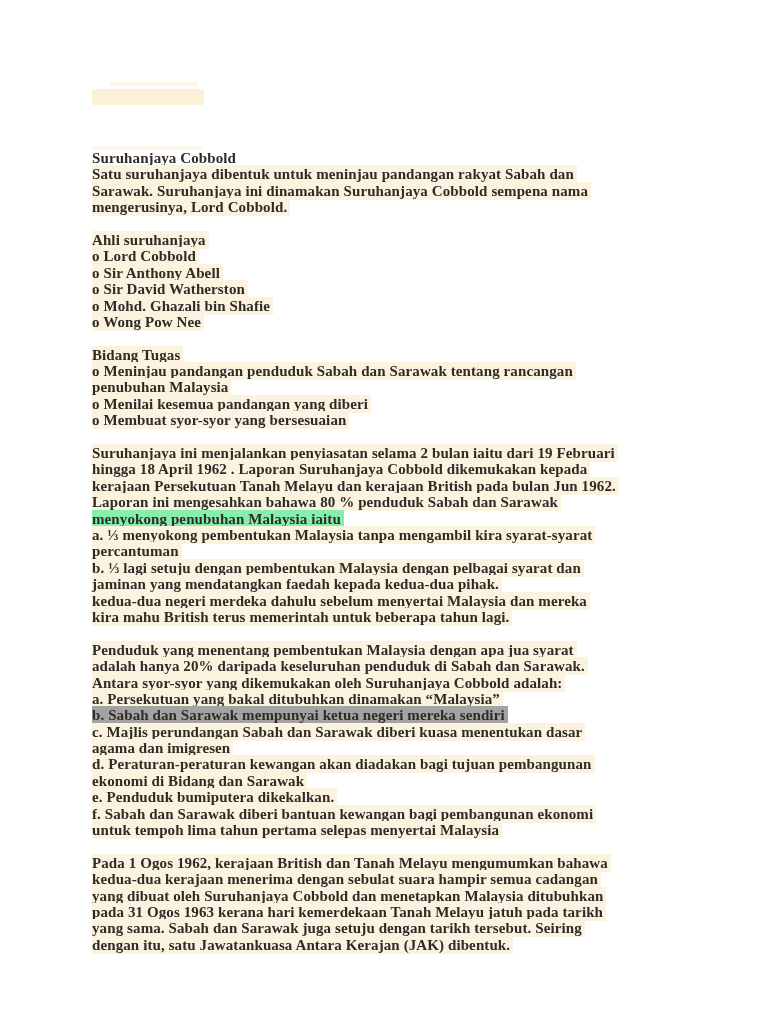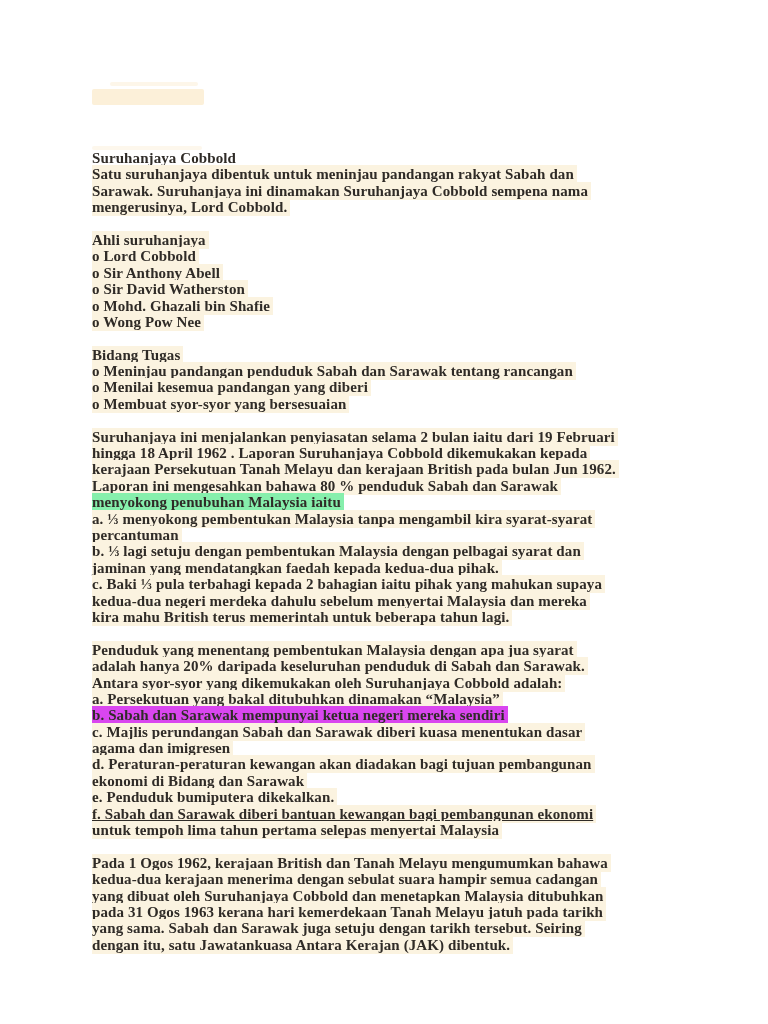--- a/index.html
+++ b/index.html
@@ -60,49 +60,49 @@
       <div class="line"><span style="background: rgb(251, 243, 224);">Ahli suruhanjaya</span></div>
       <div class="line"><span style="background: rgb(251, 243, 224);">o Lord Cobbold</span></div>
       <div class="line"><span style="background: rgb(251, 243, 224);">o Sir Anthony Abell</span></div>
       <div class="line"><span style="background: rgb(251, 243, 224);">o Sir David Watherston</span></div>
       <div class="line"><span style="background: rgb(251, 243, 224);">o Mohd. Ghazali bin Shafie</span></div>
       <div class="line"><span style="background: rgb(251, 243, 224);">o Wong Pow Nee</span></div>
     </div>
     <div class="block">
       <div class="line"><span style="background: rgb(251, 243, 224);">Bidang Tugas</span></div>
       <div class="line"><span style="background: rgb(251, 243, 224);">o Meninjau pandangan penduduk Sabah dan Sarawak tentang rancangan</span></div>
+      <div class="line"><span style="background: rgb(251, 243, 224);">penubuhan Malaysia</span></div>
       <div class="line"><span style="background: rgb(251, 243, 224);">o Menilai kesemua pandangan yang diberi</span></div>
       <div class="line"><span style="background: rgb(251, 243, 224);">o Membuat syor-syor yang bersesuaian</span></div>
     </div>
     <div class="block">
       <div class="line"><span style="background: rgb(251, 243, 224);">Suruhanjaya ini menjalankan penyiasatan selama 2 bulan iaitu dari 19 Februari</span></div>
       <div class="line"><span style="background: rgb(251, 243, 224);">hingga 18 April 1962 . Laporan Suruhanjaya Cobbold dikemukakan kepada</span></div>
       <div class="line"><span style="background: rgb(251, 243, 224);">kerajaan Persekutuan Tanah Melayu dan kerajaan British pada bulan Jun 1962.</span></div>
       <div class="line"><span style="background: rgb(251, 243, 224);">Laporan ini mengesahkan bahawa 80 % penduduk Sabah dan Sarawak</span></div>
       <div class="line"><span style="background: #86efac;">menyokong penubuhan Malaysia iaitu</span></div>
       <div class="line"><span style="background: rgb(251, 243, 224);">a. ⅓ menyokong pembentukan Malaysia tanpa mengambil kira syarat-syarat</span></div>
       <div class="line"><span style="background: rgb(251, 243, 224);">percantuman</span></div>
       <div class="line"><span style="background: rgb(251, 243, 224);">b. ⅓ lagi setuju dengan pembentukan Malaysia dengan pelbagai syarat dan</span></div>
       <div class="line"><span style="background: rgb(251, 243, 224);">jaminan yang mendatangkan faedah kepada kedua-dua pihak.</span></div>
-      <div class="line"><span style="background: rgb(251, 243, 224);">c. Baki ⅓ pula terbahagi kepada 2 bahagian iaitu pihak yang mahukan supaya</span></div>
       <div class="line"><span style="background: rgb(251, 243, 224);">kedua-dua negeri merdeka dahulu sebelum menyertai Malaysia dan mereka</span></div>
       <div class="line"><span style="background: rgb(251, 243, 224);">kira mahu British terus memerintah untuk beberapa tahun lagi.</span></div>
     </div>
     <div class="block">
       <div class="line"><span style="background: rgb(251, 243, 224);">Penduduk yang menentang pembentukan Malaysia dengan apa jua syarat</span></div>
       <div class="line"><span style="background: rgb(251, 243, 224);">adalah hanya 20% daripada keseluruhan penduduk di Sabah dan Sarawak.</span></div>
       <div class="line"><span style="background: rgb(251, 243, 224);">Antara syor-syor yang dikemukakan oleh Suruhanjaya Cobbold adalah:</span></div>
       <div class="line"><span style="background: rgb(251, 243, 224);">a. Persekutuan yang bakal ditubuhkan dinamakan “Malaysia”</span></div>
-      <div class="line"><span style="background: #d946ef;">b. Sabah dan Sarawak mempunyai ketua negeri mereka sendiri</span></div>
+      <div class="line"><span style="background: #a3a3a3;">b. Sabah dan Sarawak mempunyai ketua negeri mereka sendiri</span></div>
       <div class="line"><span style="background: rgb(251, 243, 224);">c. Majlis perundangan Sabah dan Sarawak diberi kuasa menentukan dasar</span></div>
       <div class="line"><span style="background: rgb(251, 243, 224);">agama dan imigresen</span></div>
       <div class="line"><span style="background: rgb(251, 243, 224);">d. Peraturan-peraturan kewangan akan diadakan bagi tujuan pembangunan</span></div>
       <div class="line"><span style="background: rgb(251, 243, 224);">ekonomi di Bidang dan Sarawak</span></div>
       <div class="line"><span style="background: rgb(251, 243, 224);">e. Penduduk bumiputera dikekalkan.</span></div>
-      <div class="line"><span style="background: rgb(251, 243, 224); text-decoration: underline;">f. Sabah dan Sarawak diberi bantuan kewangan bagi pembangunan ekonomi</span></div>
+      <div class="line"><span style="background: rgb(251, 243, 224);">f. Sabah dan Sarawak diberi bantuan kewangan bagi pembangunan ekonomi</span></div>
       <div class="line"><span style="background: rgb(251, 243, 224);">untuk tempoh lima tahun pertama selepas menyertai Malaysia</span></div>
     </div>
     <div class="block">
       <div class="line"><span style="background: rgb(251, 243, 224);">Pada 1 Ogos 1962, kerajaan British dan Tanah Melayu mengumumkan bahawa</span></div>
       <div class="line"><span style="background: rgb(251, 243, 224); text-align: center;">kedua-dua kerajaan menerima dengan sebulat suara hampir semua cadangan</span></div>
       <div class="line"><span style="background: rgb(251, 243, 224);">yang dibuat oleh Suruhanjaya Cobbold dan menetapkan Malaysia ditubuhkan</span></div>
       <div class="line"><span style="background: rgb(251, 243, 224);">pada 31 Ogos 1963 kerana hari kemerdekaan Tanah Melayu jatuh pada tarikh</span></div>
       <div class="line"><span style="background: rgb(251, 243, 224);">yang sama. Sabah dan Sarawak juga setuju dengan tarikh tersebut. Seiring</span></div>
       <div class="line"><span style="background: rgb(251, 243, 224);">dengan itu, satu Jawatankuasa Antara Kerajan (JAK) dibentuk.</span></div>
     </div>

